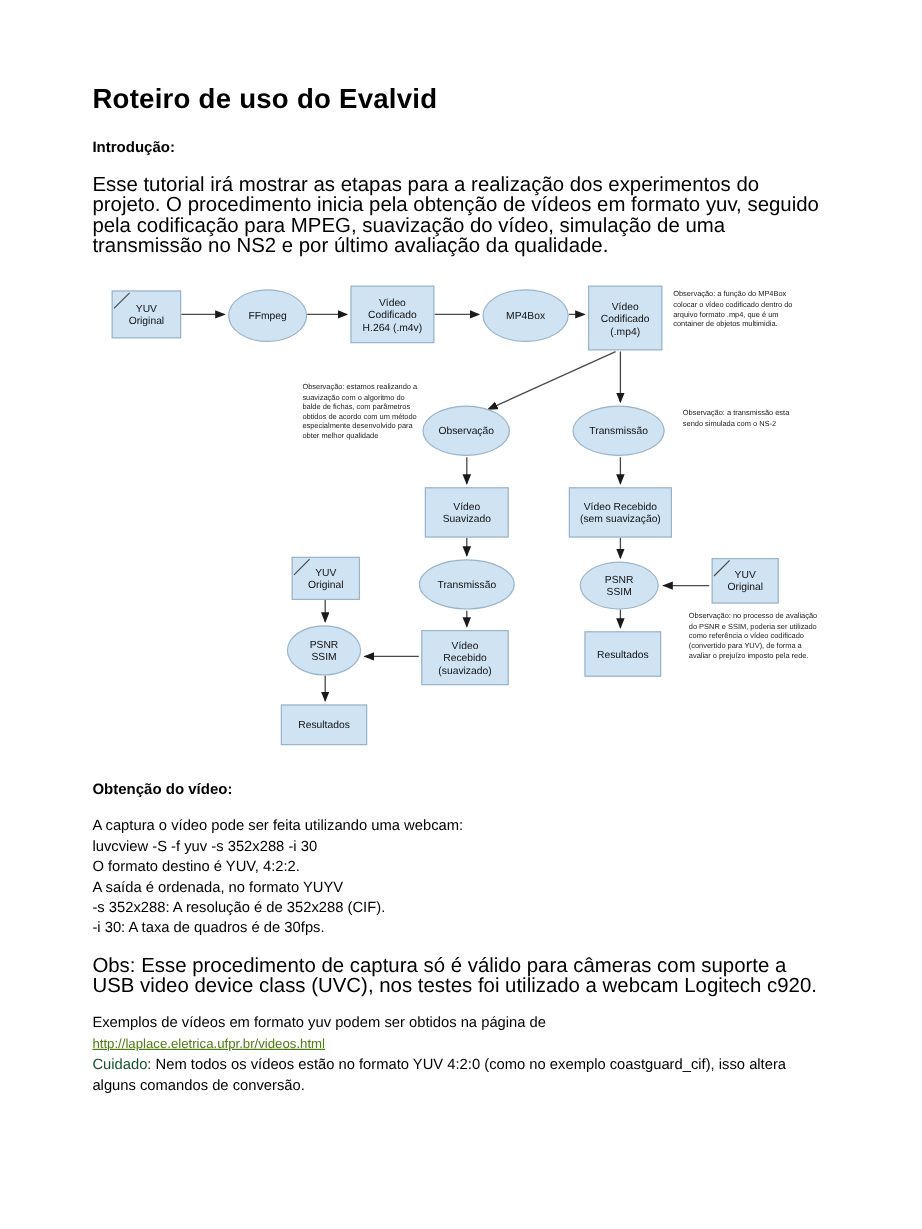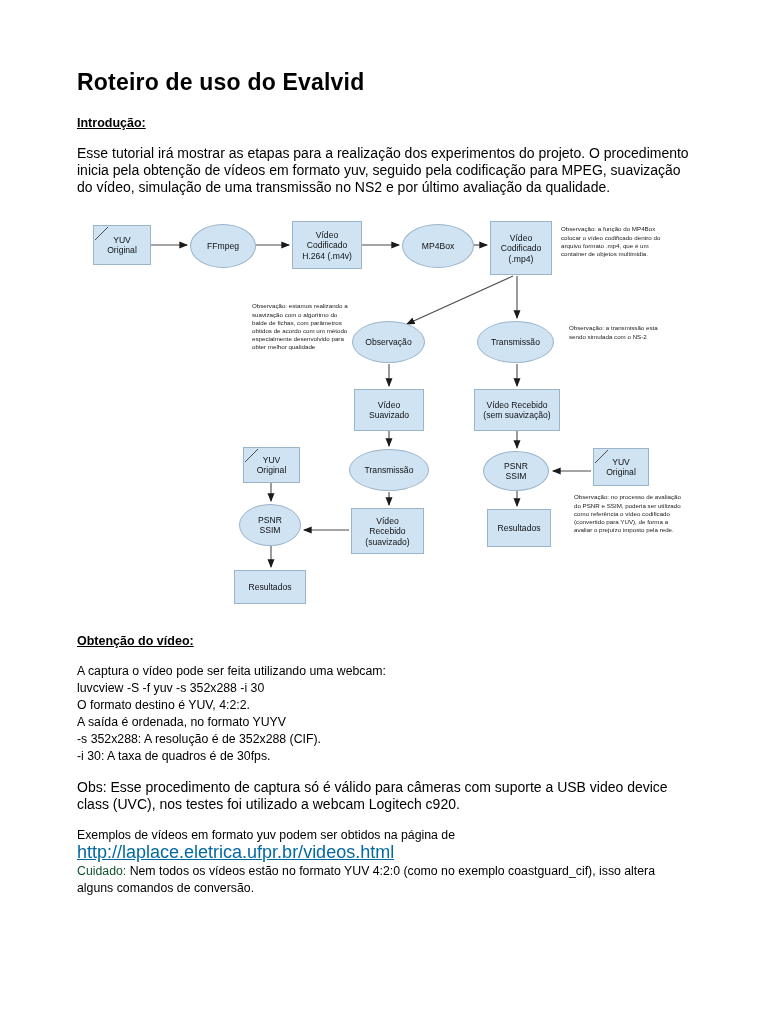--- a/index.html
+++ b/index.html
@@ -34,38 +34,37 @@
     font-weight: bold;
     letter-spacing: 0.2px;
     margin: 0 0 21px 0;
     line-height: 1.1;
   }
   h2.section-head {
     font-size: 12.5px;
     font-weight: bold;
     margin: 0 0 14px 0;
     line-height: 1.2;
-    text-decoration: underline;
   }
   p.body-text {
-    font-size: 14px;
+    font-size: 17px;
     line-height: 17px;
     margin: 0 0 13px 0;
   }
   .tight-lines {
     font-size: 12.3px;
     line-height: 17px;
     margin: 0;
   }
   .tight-lines div { white-space: pre; }
 
   a.link {
-    color: #0369a1;
+    color: #4d7c0f;
     text-decoration: underline;
-    font-size: 18px;
+    font-size: 11px;
   }
   .warn {
     color: #14532d;
   }
 
   
   .diagram-wrap {
     position: relative;
     width: 614px;
     height: 400px;

